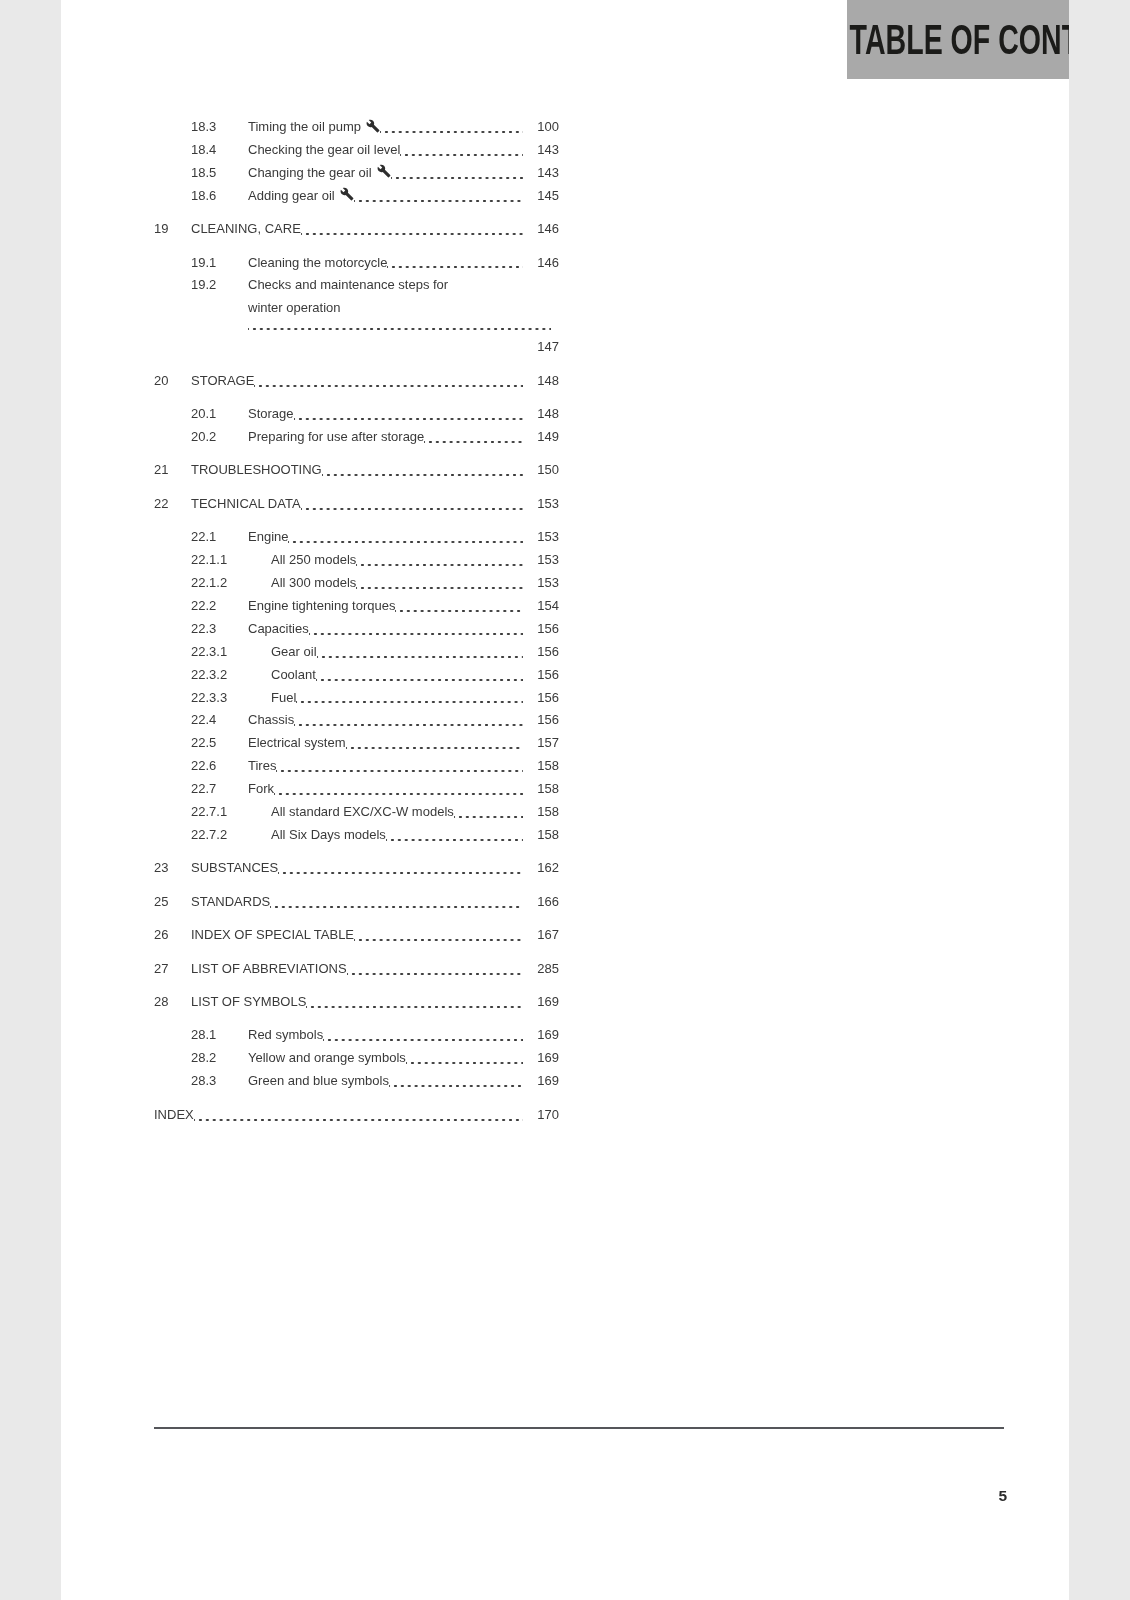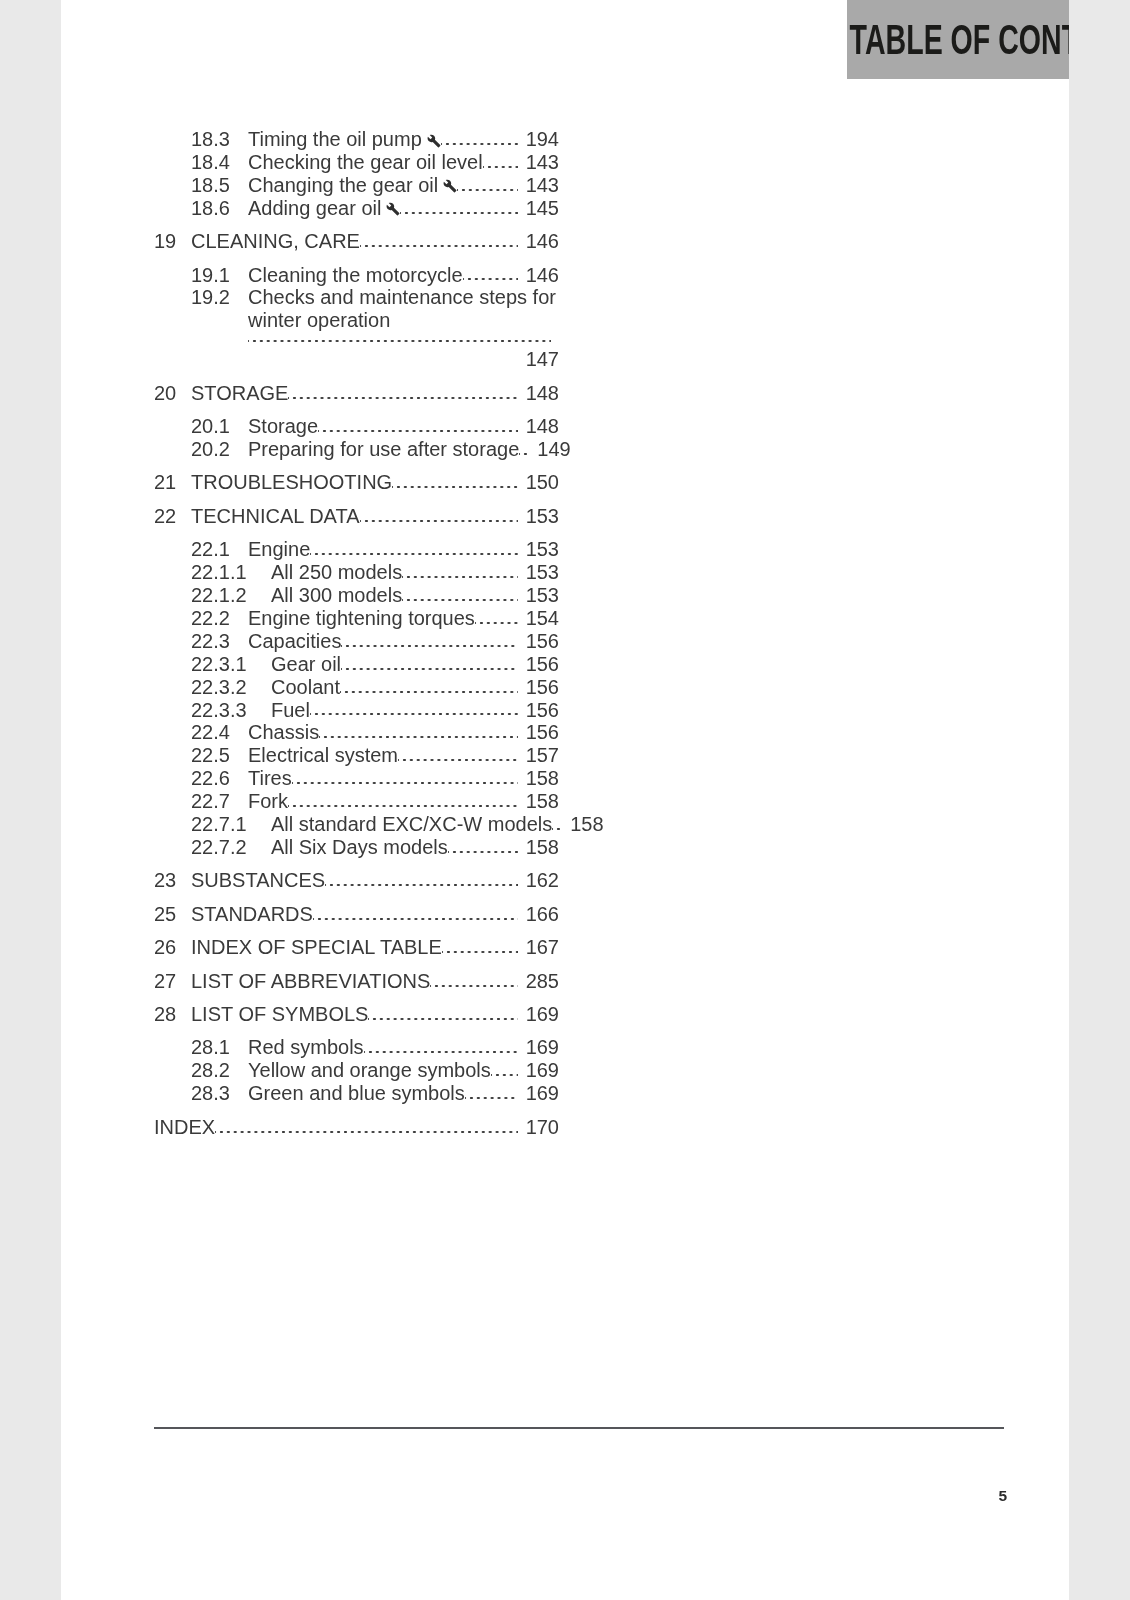--- a/index.html
+++ b/index.html
@@ -26,23 +26,23 @@
     display:flex;align-items:center;justify-content:center;
   }
   .header-title{
     font-size:42px;font-weight:bold;color:var(--header-text);
     white-space:nowrap;letter-spacing:0px;
     transform:scaleX(0.68) translateX(-24px);
     transform-origin:center center;
   }
   
   .toc{
-    position:absolute;left:93px;top:128px;width:405px;
+    position:absolute;left:93px;top:116px;width:405px;
     color:var(--body-text);
-    font-size:20px;line-height:22.9px;
+    font-size:13px;line-height:22.9px;
   }
   .row{display:block;}
   .row.chapter,.row.index{margin-top:10.5px;margin-bottom:10.5px;}
   .line{display:flex;}
   .row.section,.row.subsection{padding-left:37px;}
   .num{flex:0 0 auto;}
   .chapter .num{width:37px;}
   .section .num{width:57px;}
   .subsection .num{width:80px;}
   .line.cont{margin-left:57px;flex-direction:column;}
@@ -82,21 +82,21 @@
   </div>
 
   <div class="toc">
       <div class="row section">
         <div class="line">
           <span class="num">18.3</span>
           <span class="title">Timing the oil pump<span class="wrench"><svg viewBox="0 0 24 24">
                 <path d="M22.7 19l-9.1-9.1c.9-2.3.4-5-1.5-6.9-2-2-5-2.4-7.4-1.3L9 6 6 9 1.6 4.7C.4 7.1.9 10.1 2.9 12.1c1.9 1.9 4.6 2.4 6.9 1.5l9.1 9.1c.4.4 1 .4 1.4 0l2.3-2.3c.5-.4.5-1.1.1-1.4z"></path>
               </svg></span></span>
           <span class="leader"></span>
-          <span class="pg">194</span>
+          <span class="pg">100</span>
         </div>
       </div>
       <div class="row section">
         <div class="line">
           <span class="num">18.4</span>
           <span class="title">Checking the gear oil level</span>
           <span class="leader"></span>
           <span class="pg">143</span>
         </div>
       </div>

